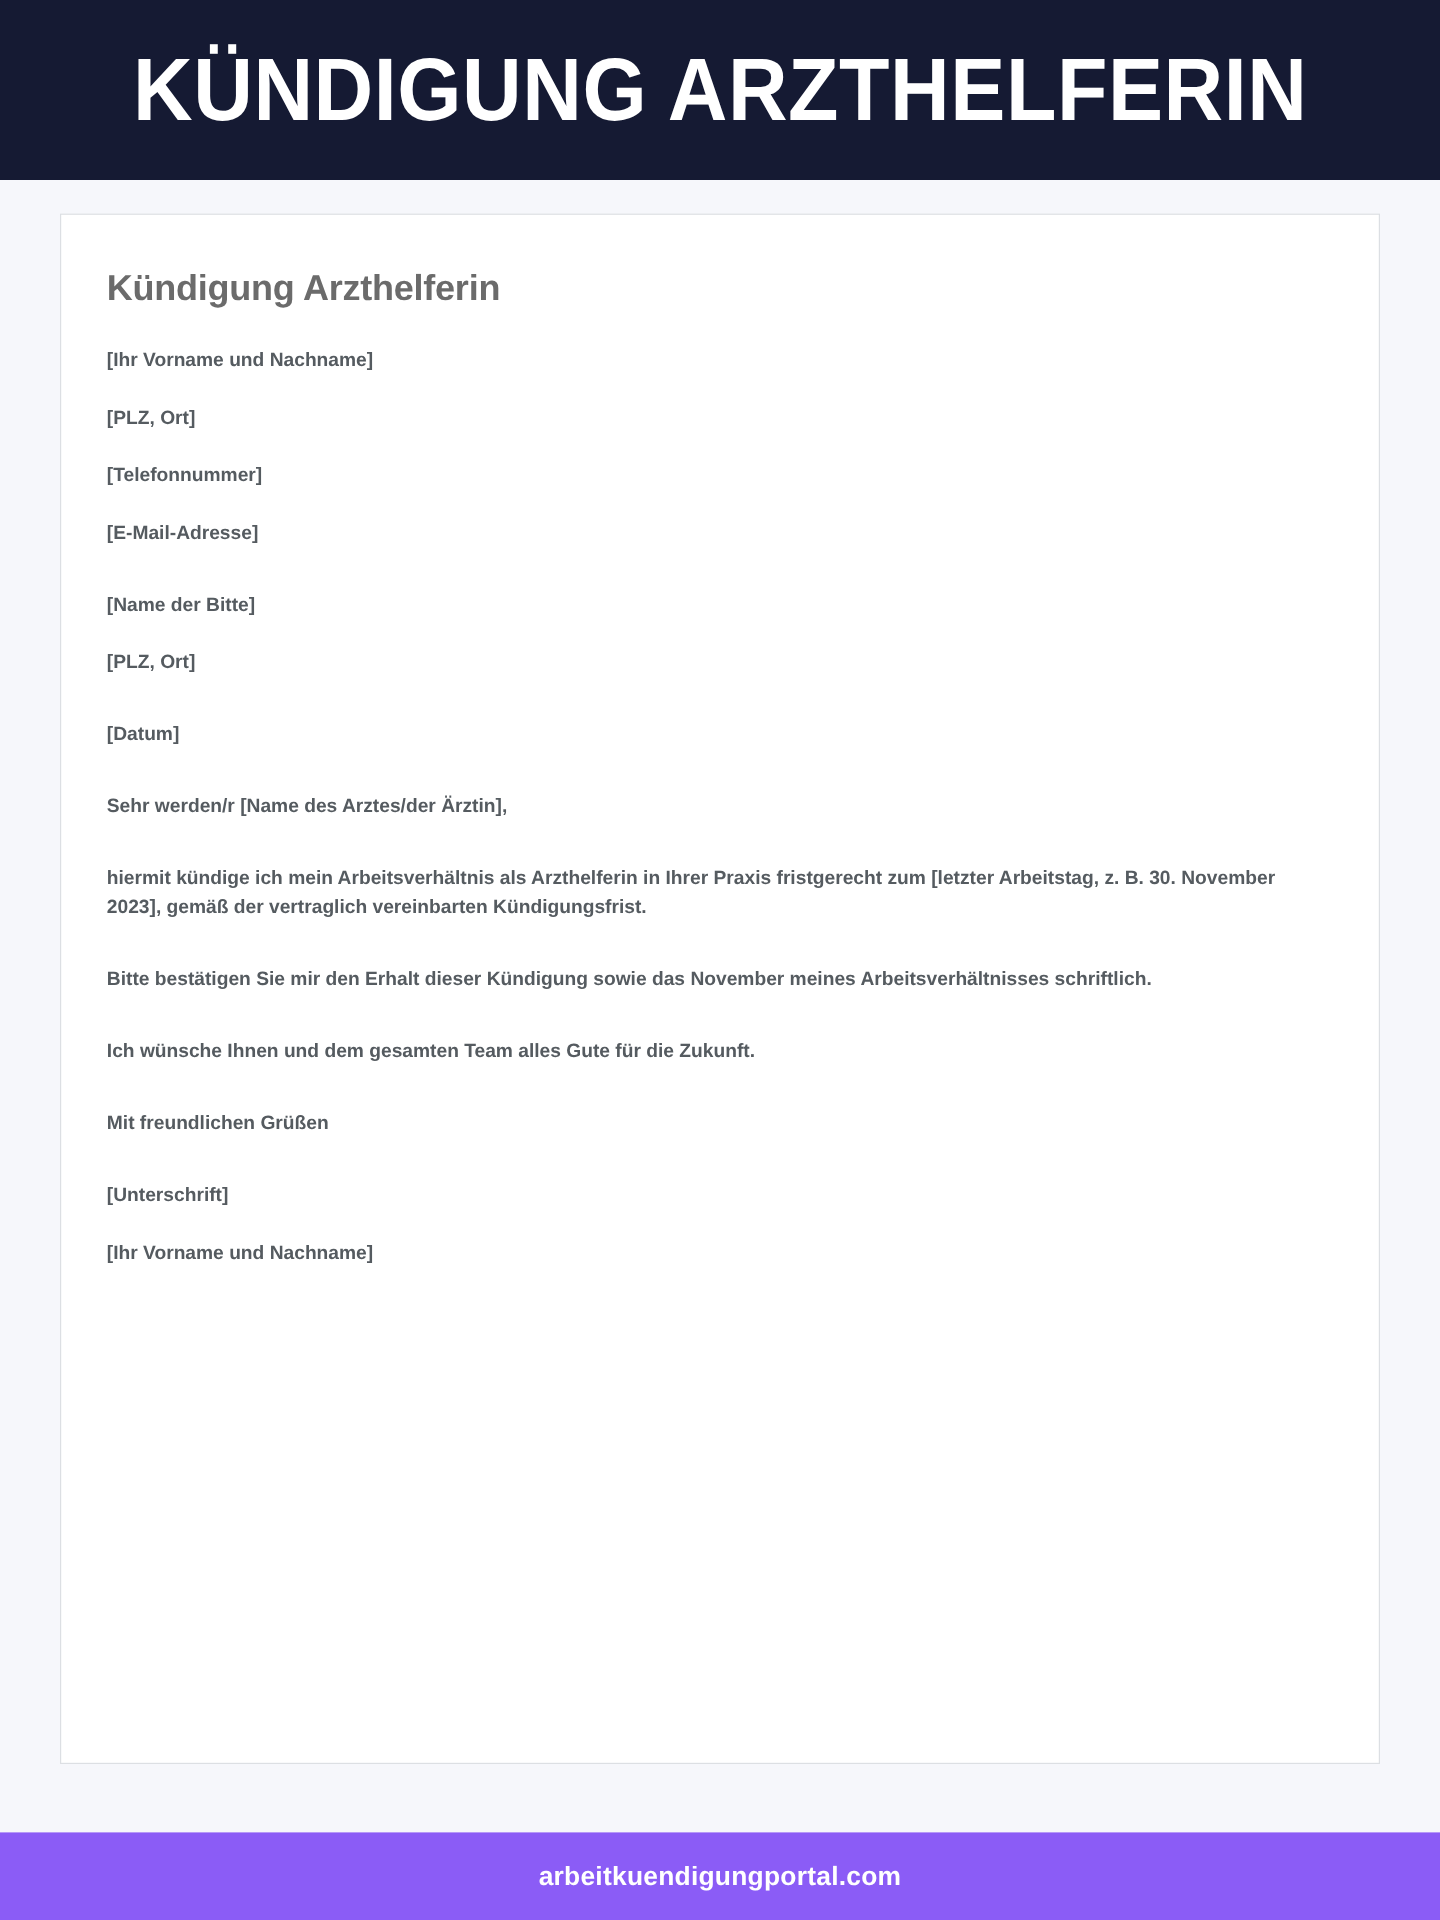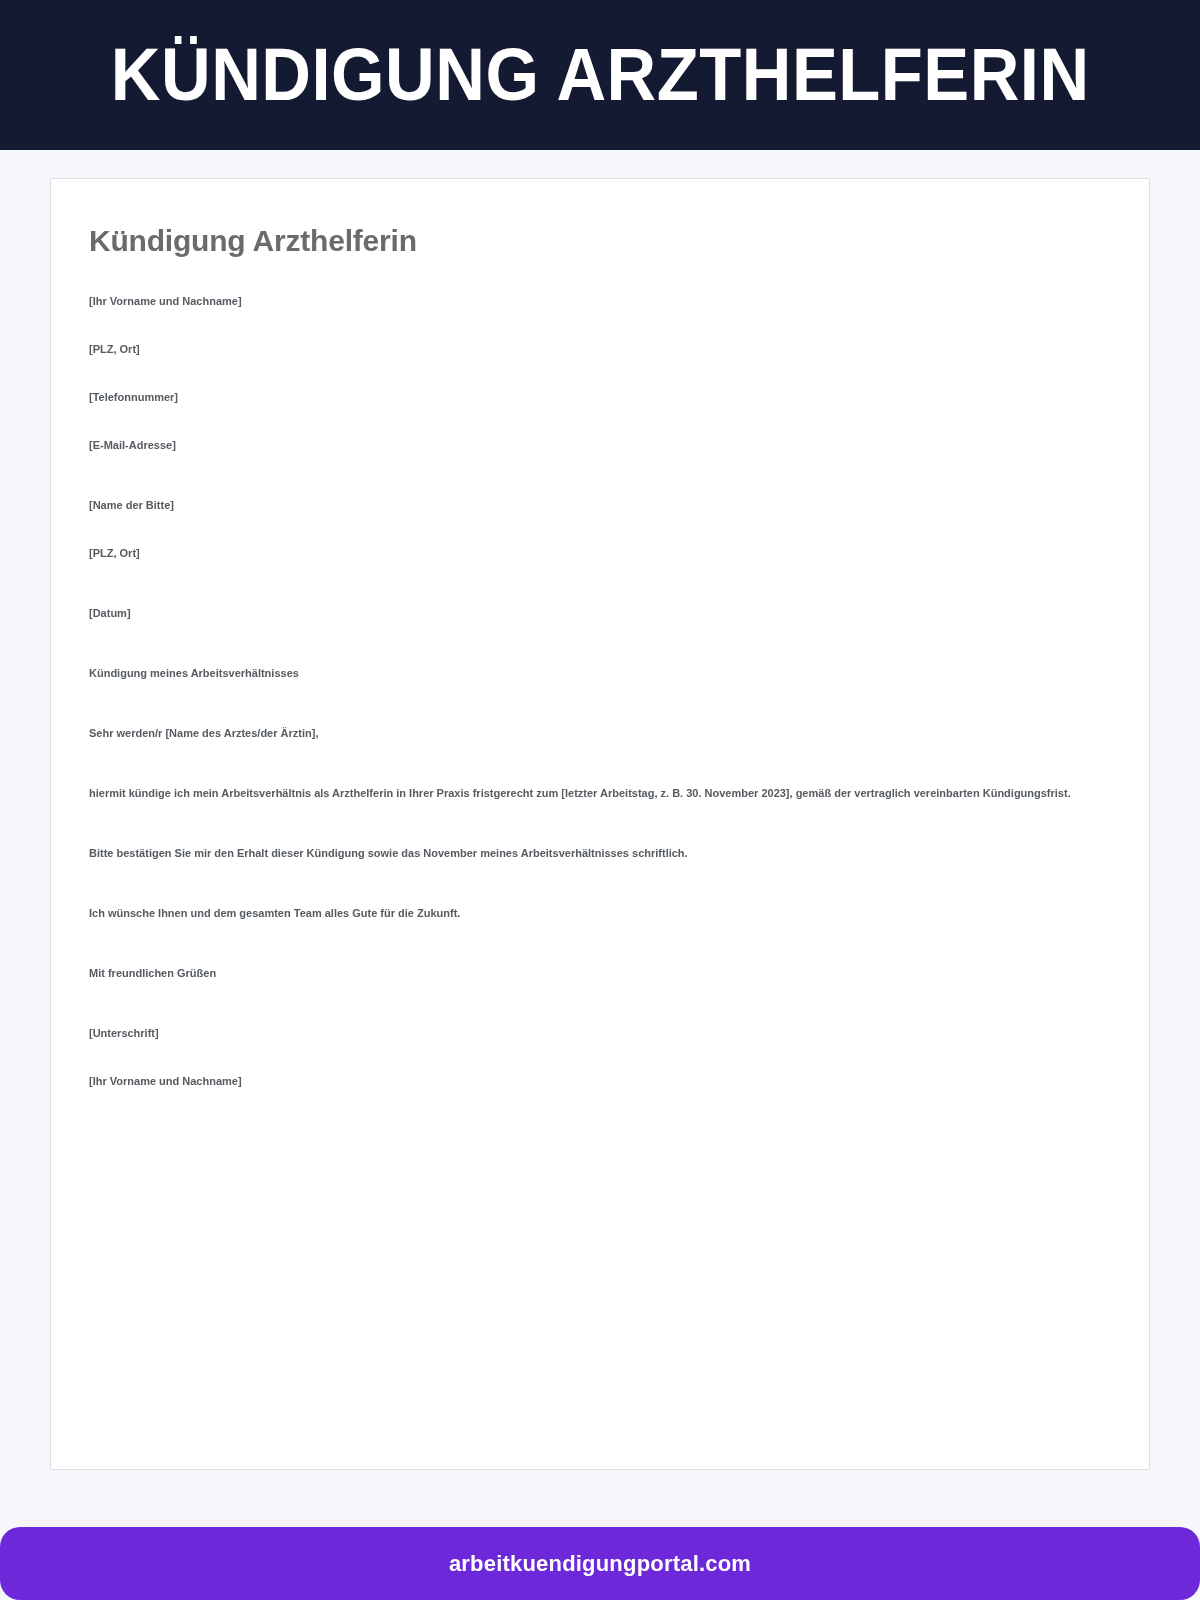--- a/index.html
+++ b/index.html
@@ -58,43 +58,42 @@
     color: #6b6b6b;
     font-size: 30px;
     font-weight: 700;
     line-height: 1.2;
     margin: 0 0 30px 0;
     letter-spacing: -0.2px;
   }
 
   .doc-body {
     color: #555b60;
-    font-size: 11px;
+    font-size: 16px;
     font-weight: 700;
     line-height: 24px;
   }
   .doc-body p {
     margin: 0 0 24px 0;
   }
   .doc-body p.gap-lg {
     margin-bottom: 36px;
   }
 
   
   .bottom-banner {
     position: absolute;
     left: 0;
     bottom: 0;
     width: 1200px;
     height: 73px;
-    background: #6d28d9;
+    background: #8b5cf6;
     display: flex;
     align-items: center;
     justify-content: center;
-    border-radius: 20px;
   }
   .bottom-banner-text {
     color: #ffffff;
     font-size: 22px;
     font-weight: 700;
     letter-spacing: 0.2px;
   }
 </style>
 </head>
 <body>
@@ -113,21 +112,20 @@
       <p>[Ihr Vorname und Nachname]</p>
       <p>[PLZ, Ort]</p>
       <p>[Telefonnummer]</p>
       <p class="gap-lg">[E-Mail-Adresse]</p>
 
       <p>[Name der Bitte]</p>
       <p class="gap-lg">[PLZ, Ort]</p>
 
       <p class="gap-lg">[Datum]</p>
 
-      <p class="gap-lg">Kündigung meines Arbeitsverhältnisses</p>
 
       <p class="gap-lg">Sehr werden/r [Name des Arztes/der Ärztin],</p>
 
       <p class="gap-lg">hiermit kündige ich mein Arbeitsverhältnis als Arzthelferin in Ihrer Praxis fristgerecht zum [letzter Arbeitstag, z. B. 30. November 2023], gemäß der vertraglich vereinbarten Kündigungsfrist.</p>
       <p class="gap-lg">Bitte bestätigen Sie mir den Erhalt dieser Kündigung sowie das November meines Arbeitsverhältnisses schriftlich.</p>
       <p class="gap-lg">Ich wünsche Ihnen und dem gesamten Team alles Gute für die Zukunft.</p>
 
       <p class="gap-lg">Mit freundlichen Grüßen</p>
 
       <p>[Unterschrift]</p>

